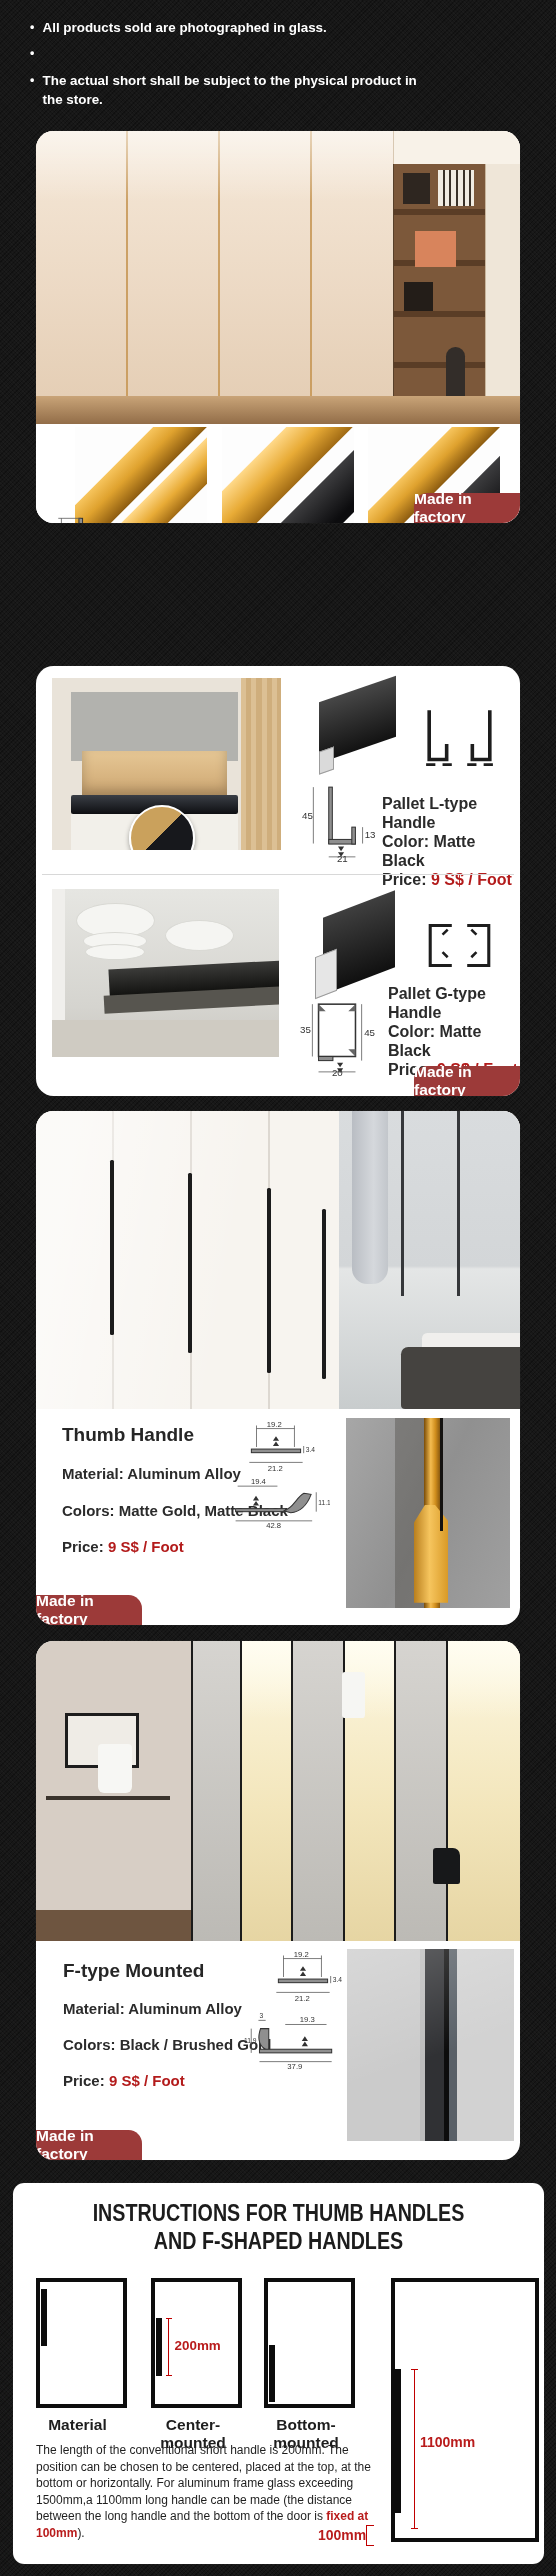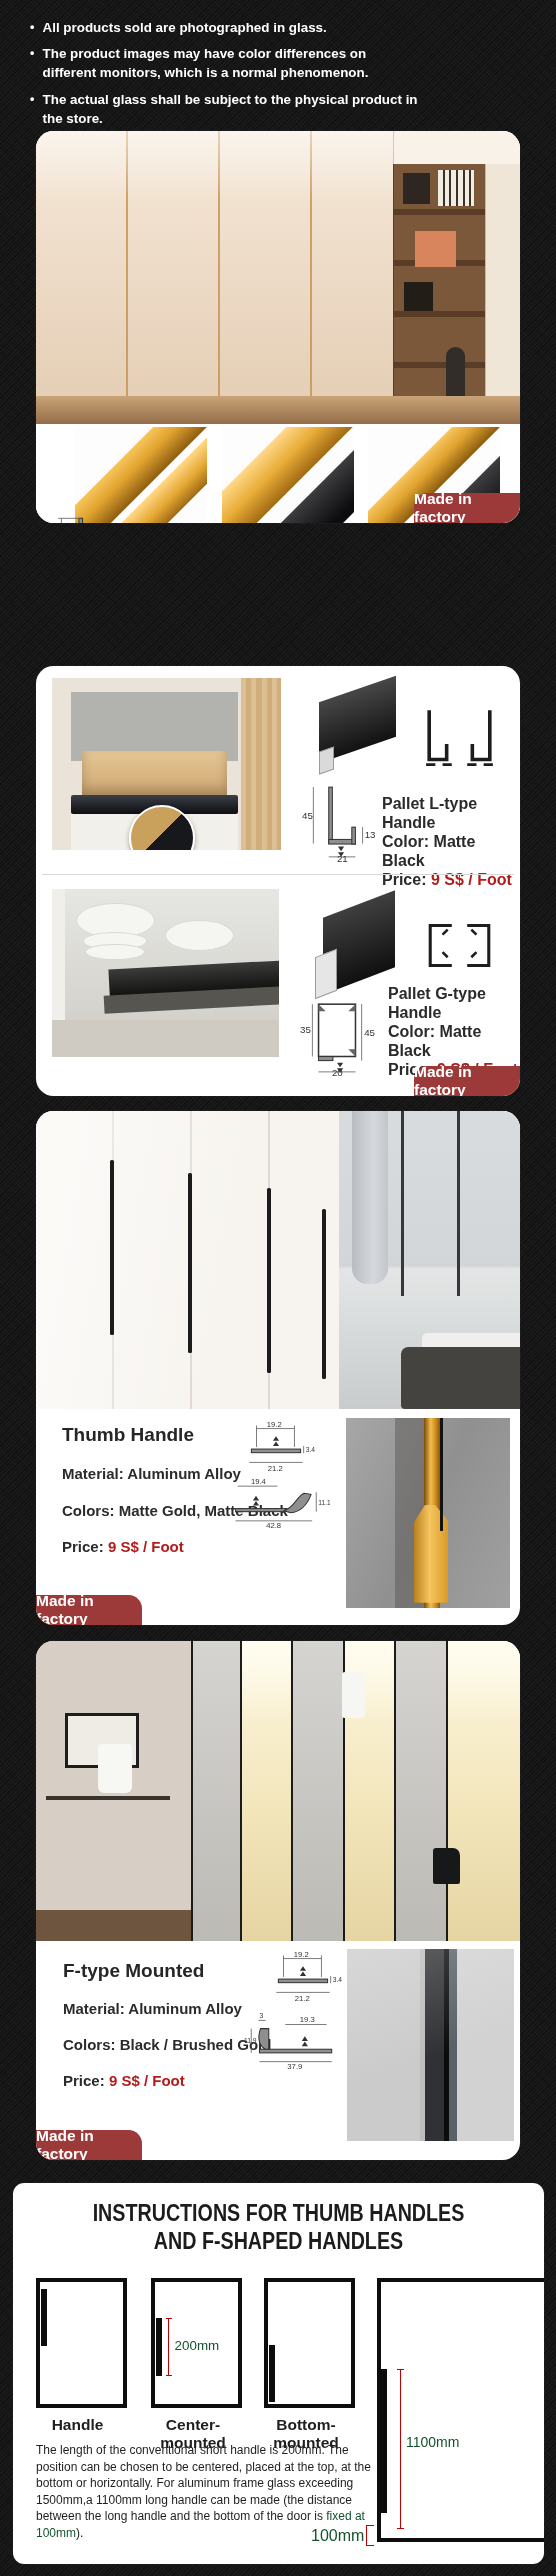--- a/index.html
+++ b/index.html
@@ -132,51 +132,50 @@
   .tech .wire{fill:none;stroke:#1d1d1d;stroke-width:7;}
   .tech .wire2{fill:none;stroke:#1d1d1d;stroke-width:6;}
   
   .card5{left:13px;width:531px;border-radius:11.3px;}
   .ins-title{position:absolute;top:15.5px;left:0;right:0;text-align:center;color:#1c1c1c;
     font-size:24px;font-weight:700;line-height:28px;}
   .ins-title .tline{display:block;transform:scaleX(.82);transform-origin:center;white-space:nowrap;}
   .door{position:absolute;border:4.6px solid #0d0d0d;background:#fff;}
   .dhandle{position:absolute;left:1px;width:5.7px;background:#0c0c0c;}
   .door-label{position:absolute;top:233px;text-align:center;font-size:15.5px;font-weight:700;color:#1e1e1e;}
-  .reddim{color:#14532d;font-weight:400;}
+  .reddim{color:#b91c1c;font-weight:700;}
   .vdim{position:absolute;border-left:1px solid #c00000;}
   .vdim:before,.vdim:after{content:"";position:absolute;left:-3.1px;width:6.2px;height:1px;background:#c00000;}
   .vdim:before{top:0;} .vdim:after{bottom:0;}
   .dim200{left:13.4px;top:36px;height:58px;}
   .lbl200{position:absolute;left:19.6px;top:56px;font-size:13.4px;}
   .dim1100{left:18.5px;top:87px;height:160px;}
   .lbl1100{position:absolute;left:25px;top:152px;font-size:14px;}
   .gapbracket{position:absolute;left:353px;top:342px;width:7.2px;height:18.5px;
     border-left:1px solid #c00000;border-top:1px solid #c00000;border-bottom:1px solid #c00000;}
-  .lbl100{position:absolute;left:298px;top:344px;font-size:16px;}
+  .lbl100{position:absolute;left:305px;top:344px;font-size:14px;}
   .ins-par{position:absolute;left:23px;top:259px;width:336px;font-size:12px;line-height:16.5px;color:#1f1f1f;font-weight:400;}
 </style>
 </head>
 <body>
 
 <div class="page">
   <div class="texture"></div>
 
   <div class="notices">
     <div class="notice">
       <span class="dot">•</span>
       <span class="txt">All products sold are photographed in glass.</span>
     </div>
     <div class="notice n2">
       <span class="dot">•</span>
-      <span class="txt">The product images may have color differences on different monitors, which is a normal phenomenon.</span>
     </div>
     <div class="notice">
       <span class="dot">•</span>
-      <span class="txt">The actual glass shall be subject to the physical product in the store.</span>
+      <span class="txt">The actual short shall be subject to the physical product in the store.</span>
     </div>
   </div>
 
   <div class="card" style="top:131px;height:392px;">
     <div class="photo1">
       <div class="seams"></div>
       <div class="glow"></div>
       <div class="p1-shelf">
         <div class="p1-upper"></div>
         <div class="p1-wood">
@@ -506,29 +505,29 @@
       <div class="dhandle" style="top:7.2px;height:57px;"></div>
     </div>
     <div class="door" style="left:138px;top:95px;width:83px;height:122px;">
       <div class="dhandle" style="top:36px;height:58px;"></div>
       <div class="vdim dim200"></div>
       <div class="lbl200 reddim">200mm</div>
     </div>
     <div class="door" style="left:251px;top:95px;width:83px;height:122px;">
       <div class="dhandle" style="top:63px;height:57px;"></div>
     </div>
-    <div class="door" style="left:364px;top:95px;width:140px;height:256px;padding-left:23px;">
+    <div class="door" style="left:378px;top:95px;width:140px;height:256px;">
       <div class="dhandle" style="left:-2.1px;width:7.7px;top:87px;height:144px;"></div>
       <div class="vdim dim1100"></div>
       <div class="lbl1100 reddim">1100mm</div>
     </div>
     <div class="gapbracket"></div>
     <div class="lbl100 reddim">100mm</div>
 
-    <div class="door-label" style="left:23px;width:83px;">Handle</div>
+    <div class="door-label" style="left:23px;width:83px;">Material</div>
     <div class="door-label" style="left:128px;width:104px;">Center-mounted</div>
     <div class="door-label" style="left:241px;width:104px;">Bottom-mounted</div>
 
     <div class="ins-par">
       <span>The length of the conventional short handle is 200mm. The position can be chosen to be centered, placed at the top, at the bottom or horizontally. For aluminum frame glass exceeding 1500mm,a 1100mm long handle can be made (the distance between the long handle and the bottom of the door is </span><span class="reddim">fixed at 100mm</span><span>).</span>
     </div>
   </div>
 </div>
 
 

